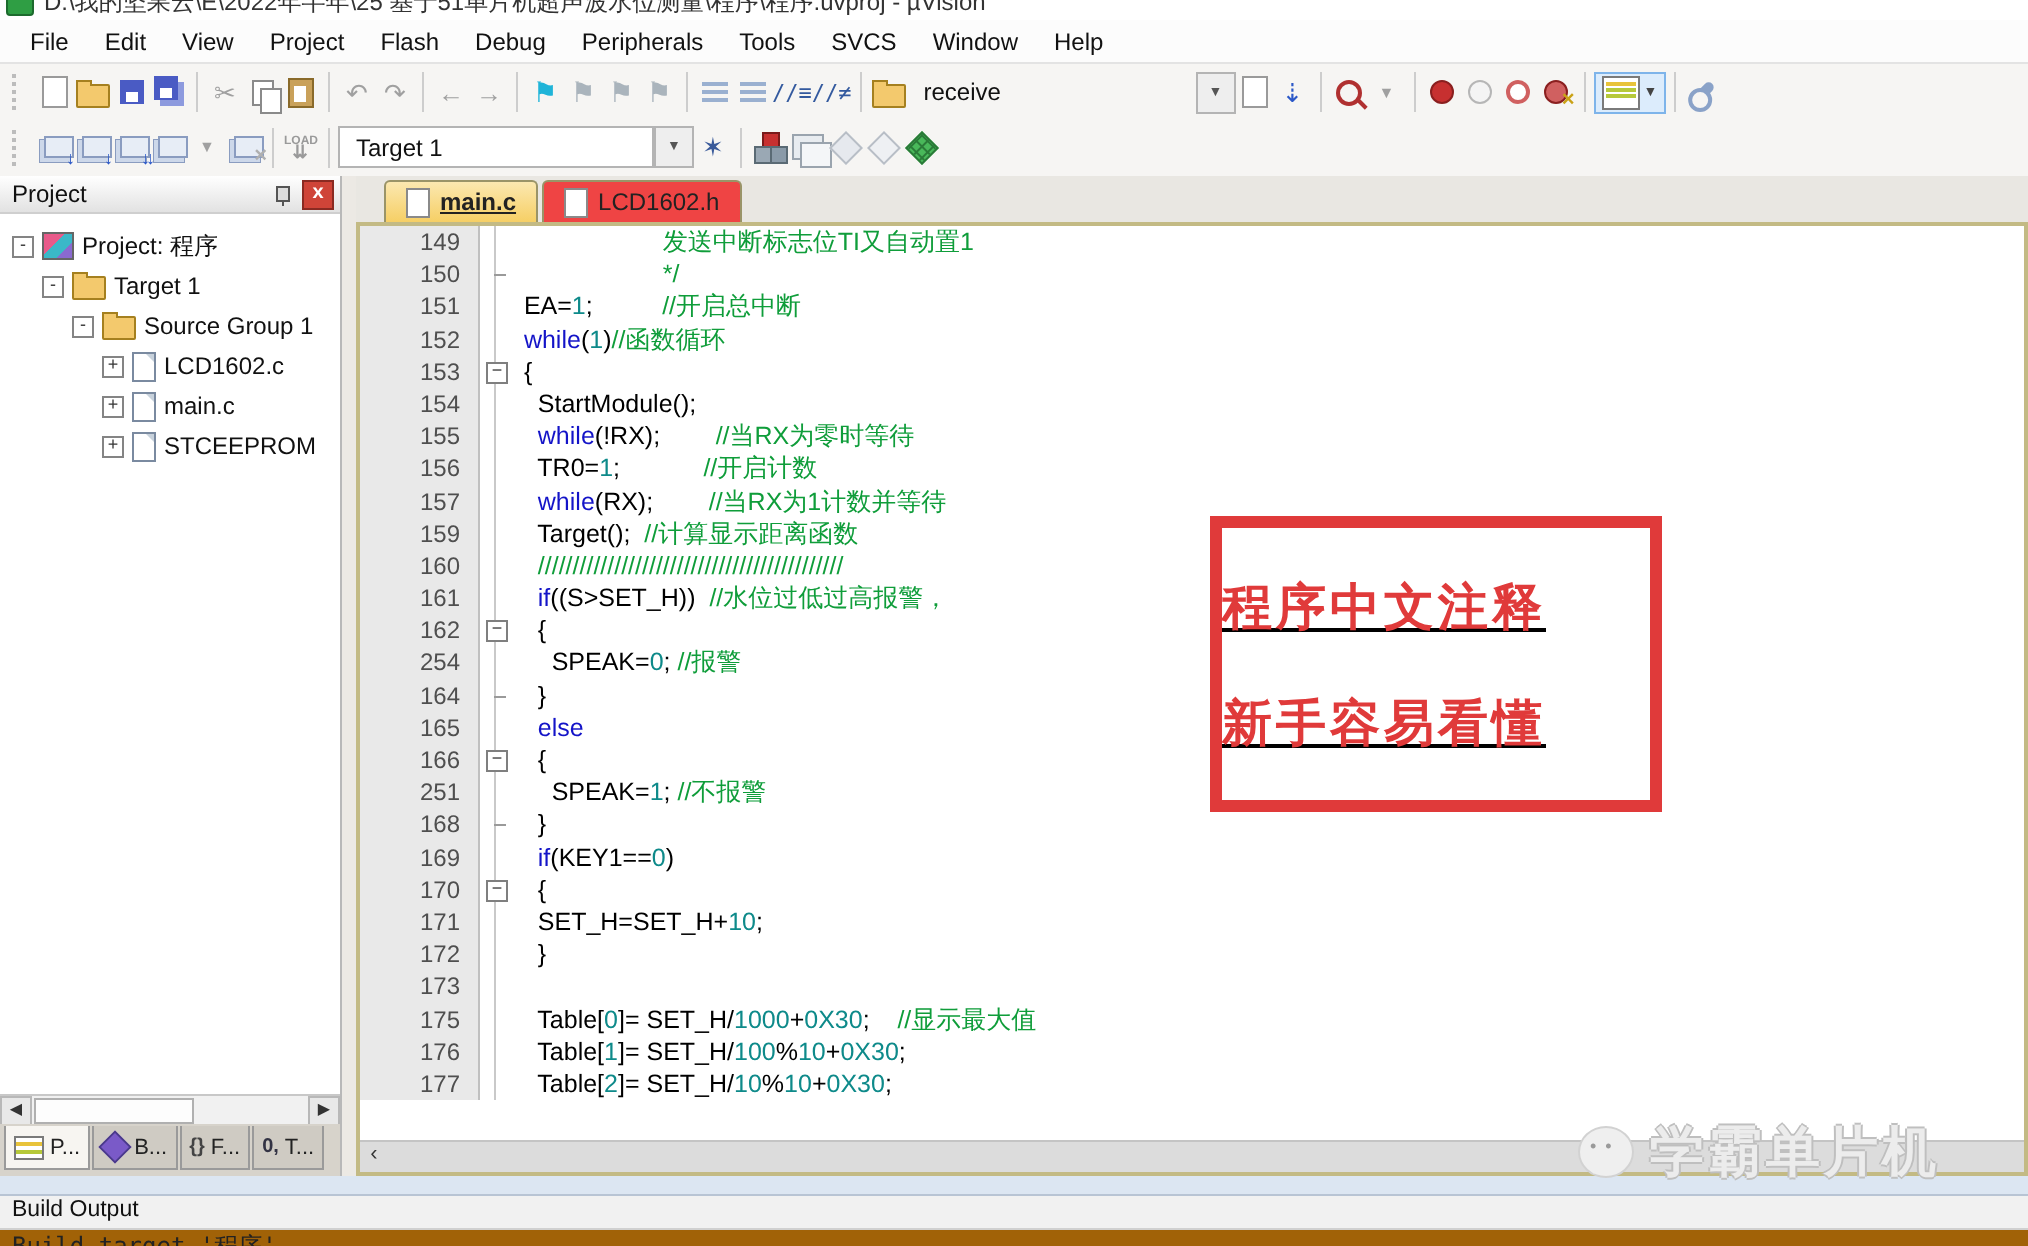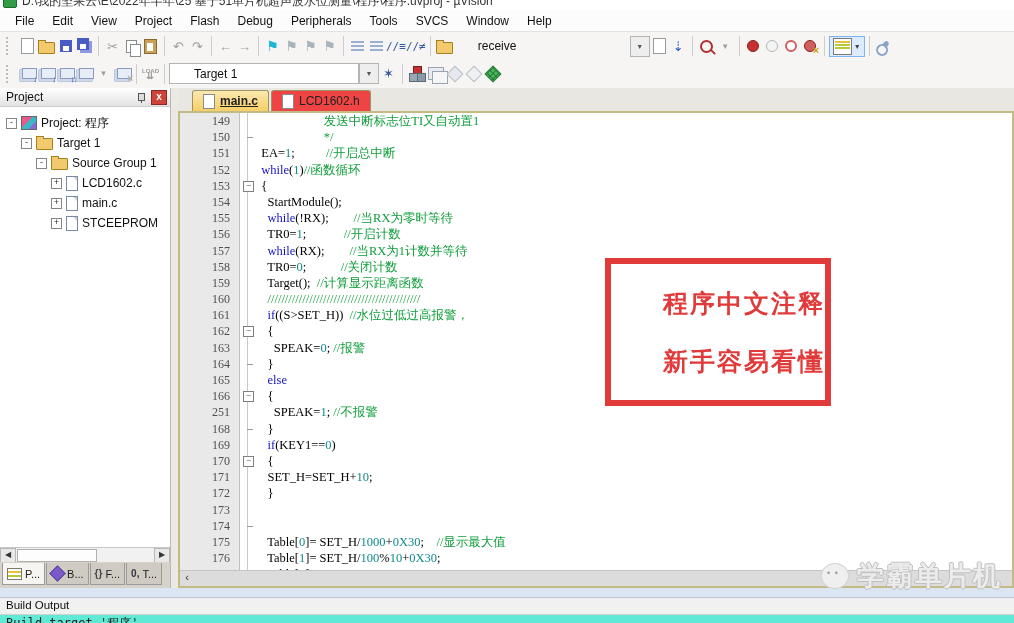--- a/index.html
+++ b/index.html
@@ -30,21 +30,21 @@
   .i-saveall{box-shadow:3px 3px 0 #8d9ade;margin:-2px 3px 2px -1px;}
   .i-copy{width:9px;height:11px;background:#fff;border:1px solid #8a8a8a;position:relative;}
   .i-copy::after{content:"";position:absolute;left:3px;top:3px;width:9px;height:11px;background:#fff;border:1px solid #8a8a8a;}
   .i-paste{width:11px;height:13px;background:#c9a15a;border:1px solid #8a6a2a;position:relative;}
   .i-paste::after{content:"";position:absolute;left:2px;top:3px;width:6px;height:8px;background:#fff;}
   .gray{color:#a0a0a0;}
   .flag{color:#1fb4d8;font-size:14px;}
   .flag-gray{color:#aab4bc;font-size:14px;}
   .i-ind{width:13px;height:10px;background:repeating-linear-gradient(#9ab0d0 0 2px,transparent 2px 4px);}
   .i-cmt{font-family:"DejaVu Sans Mono",monospace;font-size:11px;color:#33599e;}
-  .combo{height:19px;background:#fff;border:1px solid #b4b4b4;font-size:12px;color:#111;display:flex;align-items:center;padding:0 24px;}
+  .combo{height:19px;background:#fff;border:1px solid #b4b4b4;font-size:12px;color:#111;display:flex;align-items:center;padding:0 8px;}
   .find-box{width:128px;border:none;background:transparent;}
   .dd{width:18px;height:19px;background:#eee;border:1px solid #b4b4b4;display:inline-flex;align-items:center;justify-content:center;font-size:7px;color:#555;}
   .i-mag{width:9px;height:9px;border:2px solid #b03030;border-radius:50%;position:relative;}
   .i-mag::after{content:"";position:absolute;width:6px;height:2px;background:#b03030;right:-5px;bottom:-2px;transform:rotate(45deg);}
   .bp{width:12px;height:12px;border-radius:50%;box-sizing:border-box;}
   .bp-on{background:#c73030;border:1px solid #8a1f1f;}
   .bp-off{background:#f4f4f4;border:1px solid #b6b6b6;}
   .bp-dis{background:#fff;border:2px solid #d06060;position:relative;}
   .bp-kill{background:#d06060;border:1px solid #8a1f1f;position:relative;}
   .bp-kill::after{content:"×";position:absolute;right:-4px;bottom:-5px;color:#caa216;font-size:11px;font-weight:bold;}
@@ -109,49 +109,49 @@
   .splitter{position:absolute;left:171px;top:0;width:7px;height:100%;background:#ece9e4;}
 
   
   .editor{position:absolute;left:178px;top:0;right:0;height:100%;}
   .tabbar{height:23px;background:#e9e7e2;display:flex;align-items:flex-end;padding-left:14px;gap:2px;}
   .etab{display:flex;align-items:center;gap:5px;height:20px;padding:0 10px;font-size:12px;color:#222;background:#ef4444;border:1px solid #9a9468;border-bottom:none;border-radius:3px 3px 0 0;}
   .etab.active{background:linear-gradient(#fbe8b0,#f6cf65);font-weight:bold;}
   .etab.active .etab-label{text-decoration:underline;}
   .pageicon{width:10px;height:13px;background:#fff;border:1px solid #8a8a8a;display:inline-block;}
   .code-wrap{position:absolute;top:23px;left:0;right:0;bottom:0;border:2px solid #c3ba84;border-top:2px solid #c3ba84;background:#fff;overflow:hidden;}
-  .code{position:absolute;inset:0 0 0 0;font-family:Liberation Serif, serif;font-size:12.5px;border-radius:22px;}
+  .code{position:absolute;inset:0 0 0 0;font-family:Liberation Sans, sans-serif;font-size:12.5px;border-radius:22px;}
   .cl{display:flex;height:16.2px;line-height:16.2px;white-space:pre;}
   .ln{width:50px;padding-right:9px;text-align:right;background:#e9e9e9;border-right:1px solid #c0c0c0;color:#4f4f4f;font-size:12px;flex:0 0 auto;}
   .fold{width:15px;flex:0 0 auto;position:relative;}
   .fold::before{content:"";position:absolute;left:7px;top:0;bottom:0;border-left:1px solid #c9c9c9;}
   .foldbox{position:absolute;left:3px;top:3px;width:9px;height:9px;border:1px solid #7f7f7f;background:#fff;font-size:9px;line-height:7px;text-align:center;color:#333;z-index:1;}
   .foldend{position:absolute;left:7px;top:8px;width:6px;height:1px;background:#9a9a9a;}
   .src{flex:1;}
   .tok-p{color:#000;}
   .tok-k{color:#1414c8;}
   .tok-c{color:#0f9d3a;}
   .tok-n{color:#0e8a8a;}
   .ehscroll{position:absolute;left:0;right:0;bottom:0;height:15px;background:#dcdcdc;border-top:1px solid #c4c4c4;display:flex;align-items:center;z-index:3;}
   .ehscroll .sbtn{height:14px;background:#dcdcdc;border:none;font-size:11px;color:#333;}
 
   
-  .annotation{position:absolute;left:605px;top:258px;width:226px;height:148px;background:#fff;border:6px solid #e03a3a;box-sizing:border-box;display:flex;flex-direction:column;justify-content:space-around;align-items:flex-end;z-index:5;padding:10px 0;}
+  .annotation{position:absolute;left:605px;top:258px;width:226px;height:148px;background:#fff;border:6px solid #e03a3a;box-sizing:border-box;display:flex;flex-direction:column;justify-content:space-around;align-items:flex-start;z-index:5;padding:10px 0;text-decoration:underline;}
   .annotation div{color:#e03a3a;font-size:25px;font-weight:600;letter-spacing:2px;white-space:nowrap;}
 
   
-  .watermark{position:absolute;right:12px;top:558px;display:flex;align-items:center;gap:8px;z-index:6;}
+  .watermark{position:absolute;right:44px;top:558px;display:flex;align-items:center;gap:8px;z-index:6;}
   .wm-bubble{width:26px;height:24px;background:#efefef;border:1px solid #d2d2d2;border-radius:50%;position:relative;}
   .wm-bubble::before{content:"• •";position:absolute;left:5px;top:4px;font-size:9px;color:#9a9a9a;letter-spacing:1px;}
   .wm-bubble::after{content:"";position:absolute;left:2px;bottom:-4px;border:5px solid transparent;border-top-color:#efefef;}
   .wm-text{font-size:27px;font-weight:bold;color:#ececec;text-shadow:1px 0 #bfbfbf,-1px 0 #bfbfbf,0 1px #bfbfbf,0 -1px #bfbfbf;letter-spacing:2px;}
 
   
   .mdi-gap{position:absolute;left:0;right:0;top:588px;height:9px;background:#dce6f2;}
-  .build-output{position:absolute;left:0;right:0;top:597px;height:26px;background:#5eead4;border-top:1px solid #b8c4d4;}
+  .build-output{position:absolute;left:0;right:0;top:597px;height:26px;background:#a16207;border-top:1px solid #b8c4d4;}
   .bo-head{height:15px;background:#f1f1f1;border-bottom:1px solid #d0d0d0;font-size:11.5px;color:#111;padding:1px 0 0 6px;}
   .bo-body{height:10px;overflow:hidden;font-family:"DejaVu Sans Mono",monospace;font-size:12px;color:#222;padding-left:6px;}
 </style>
 </head>
 <body>
 
 <div id="app">
 
   <div class="titlebar">
     <div class="titlebar-inner">
@@ -395,37 +395,35 @@
         <div class="code" id="code">
             <div class="cl"><span class="ln">149</span><span class="fold"></span><span class="src"><span class="tok-c">                      发送中断标志位TI又自动置1</span></span></div>
             <div class="cl"><span class="ln">150</span><span class="fold"><span class="foldend"></span></span><span class="src"><span class="tok-c">                      */</span></span></div>
             <div class="cl"><span class="ln">151</span><span class="fold"></span><span class="src"><span class="tok-p">  EA=</span><span class="tok-n">1</span><span class="tok-p">;          </span><span class="tok-c">//开启总中断</span></span></div>
             <div class="cl"><span class="ln">152</span><span class="fold"></span><span class="src"><span class="tok-p">  </span><span class="tok-k">while</span><span class="tok-p">(</span><span class="tok-n">1</span><span class="tok-p">)</span><span class="tok-c">//函数循环</span></span></div>
             <div class="cl"><span class="ln">153</span><span class="fold"><span class="foldbox">−</span></span><span class="src"><span class="tok-p">  {</span></span></div>
             <div class="cl"><span class="ln">154</span><span class="fold"></span><span class="src"><span class="tok-p">    StartModule();</span></span></div>
             <div class="cl"><span class="ln">155</span><span class="fold"></span><span class="src"><span class="tok-p">    </span><span class="tok-k">while</span><span class="tok-p">(!RX);        </span><span class="tok-c">//当RX为零时等待</span></span></div>
             <div class="cl"><span class="ln">156</span><span class="fold"></span><span class="src"><span class="tok-p">    TR0=</span><span class="tok-n">1</span><span class="tok-p">;            </span><span class="tok-c">//开启计数</span></span></div>
             <div class="cl"><span class="ln">157</span><span class="fold"></span><span class="src"><span class="tok-p">    </span><span class="tok-k">while</span><span class="tok-p">(RX);        </span><span class="tok-c">//当RX为1计数并等待</span></span></div>
-            <div class="cl"><span class="ln">158</span><span class="fold"></span><span class="src"><span class="tok-p">    TR0=</span><span class="tok-n">0</span><span class="tok-p">;           </span><span class="tok-c">//关闭计数</span></span></div>
             <div class="cl"><span class="ln">159</span><span class="fold"></span><span class="src"><span class="tok-p">    Target();  </span><span class="tok-c">//计算显示距离函数</span></span></div>
             <div class="cl"><span class="ln">160</span><span class="fold"></span><span class="src"><span class="tok-p">    </span><span class="tok-c">////////////////////////////////////////////</span></span></div>
             <div class="cl"><span class="ln">161</span><span class="fold"></span><span class="src"><span class="tok-p">    </span><span class="tok-k">if</span><span class="tok-p">((S&gt;SET_H))  </span><span class="tok-c">//水位过低过高报警，</span></span></div>
             <div class="cl"><span class="ln">162</span><span class="fold"><span class="foldbox">−</span></span><span class="src"><span class="tok-p">    {</span></span></div>
-            <div class="cl"><span class="ln">163</span><span class="fold"></span><span class="src"><span class="tok-p">      SPEAK=</span><span class="tok-n">0</span><span class="tok-p">; </span><span class="tok-c">//报警</span></span></div>
+            <div class="cl"><span class="ln">254</span><span class="fold"></span><span class="src"><span class="tok-p">      SPEAK=</span><span class="tok-n">0</span><span class="tok-p">; </span><span class="tok-c">//报警</span></span></div>
             <div class="cl"><span class="ln">164</span><span class="fold"><span class="foldend"></span></span><span class="src"><span class="tok-p">    }</span></span></div>
             <div class="cl"><span class="ln">165</span><span class="fold"></span><span class="src"><span class="tok-p">    </span><span class="tok-k">else</span></span></div>
             <div class="cl"><span class="ln">166</span><span class="fold"><span class="foldbox">−</span></span><span class="src"><span class="tok-p">    {</span></span></div>
             <div class="cl"><span class="ln">251</span><span class="fold"></span><span class="src"><span class="tok-p">      SPEAK=</span><span class="tok-n">1</span><span class="tok-p">; </span><span class="tok-c">//不报警</span></span></div>
             <div class="cl"><span class="ln">168</span><span class="fold"><span class="foldend"></span></span><span class="src"><span class="tok-p">    }</span></span></div>
             <div class="cl"><span class="ln">169</span><span class="fold"></span><span class="src"><span class="tok-p">    </span><span class="tok-k">if</span><span class="tok-p">(KEY1==</span><span class="tok-n">0</span><span class="tok-p">)</span></span></div>
             <div class="cl"><span class="ln">170</span><span class="fold"><span class="foldbox">−</span></span><span class="src"><span class="tok-p">    {</span></span></div>
             <div class="cl"><span class="ln">171</span><span class="fold"></span><span class="src"><span class="tok-p">    SET_H=SET_H+</span><span class="tok-n">10</span><span class="tok-p">;</span></span></div>
             <div class="cl"><span class="ln">172</span><span class="fold"></span><span class="src"><span class="tok-p">    }</span></span></div>
             <div class="cl"><span class="ln">173</span><span class="fold"></span><span class="src"><span class="tok-p"></span></span></div>
-            <div class="cl"><span class="ln">174</span><span class="fold"><span class="foldend"></span></span><span class="src"><span class="tok-p"></span></span></div>
             <div class="cl"><span class="ln">175</span><span class="fold"></span><span class="src"><span class="tok-p">    Table[</span><span class="tok-n">0</span><span class="tok-p">]= SET_H/</span><span class="tok-n">1000</span><span class="tok-p">+</span><span class="tok-n">0X30</span><span class="tok-p">;    </span><span class="tok-c">//显示最大值</span></span></div>
             <div class="cl"><span class="ln">176</span><span class="fold"></span><span class="src"><span class="tok-p">    Table[</span><span class="tok-n">1</span><span class="tok-p">]= SET_H/</span><span class="tok-n">100</span><span class="tok-p">%</span><span class="tok-n">10</span><span class="tok-p">+</span><span class="tok-n">0X30</span><span class="tok-p">;</span></span></div>
             <div class="cl"><span class="ln">177</span><span class="fold"></span><span class="src"><span class="tok-p">    Table[</span><span class="tok-n">2</span><span class="tok-p">]= SET_H/</span><span class="tok-n">10</span><span class="tok-p">%</span><span class="tok-n">10</span><span class="tok-p">+</span><span class="tok-n">0X30</span><span class="tok-p">;</span></span></div>
           </div>
         <div class="ehscroll">
           <span class="sbtn">‹</span>
         </div>
       </div>
     </div>
   </div>

